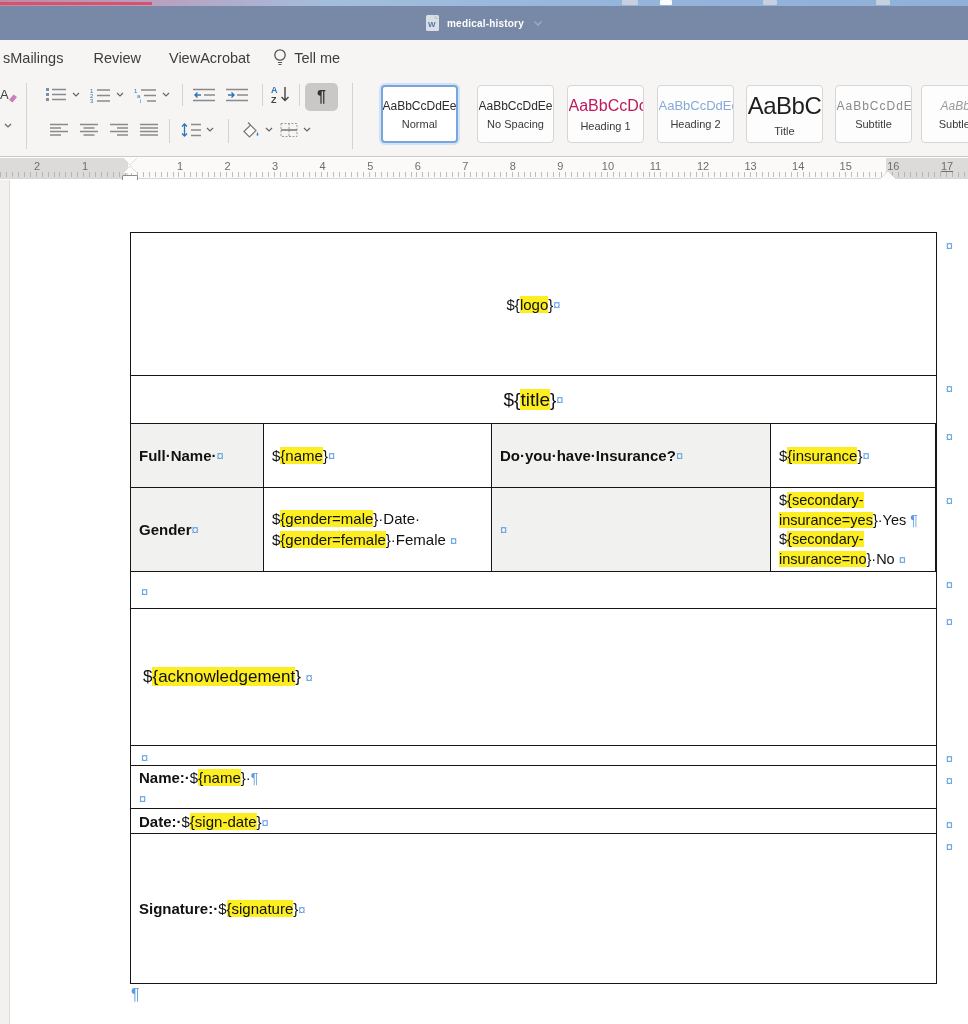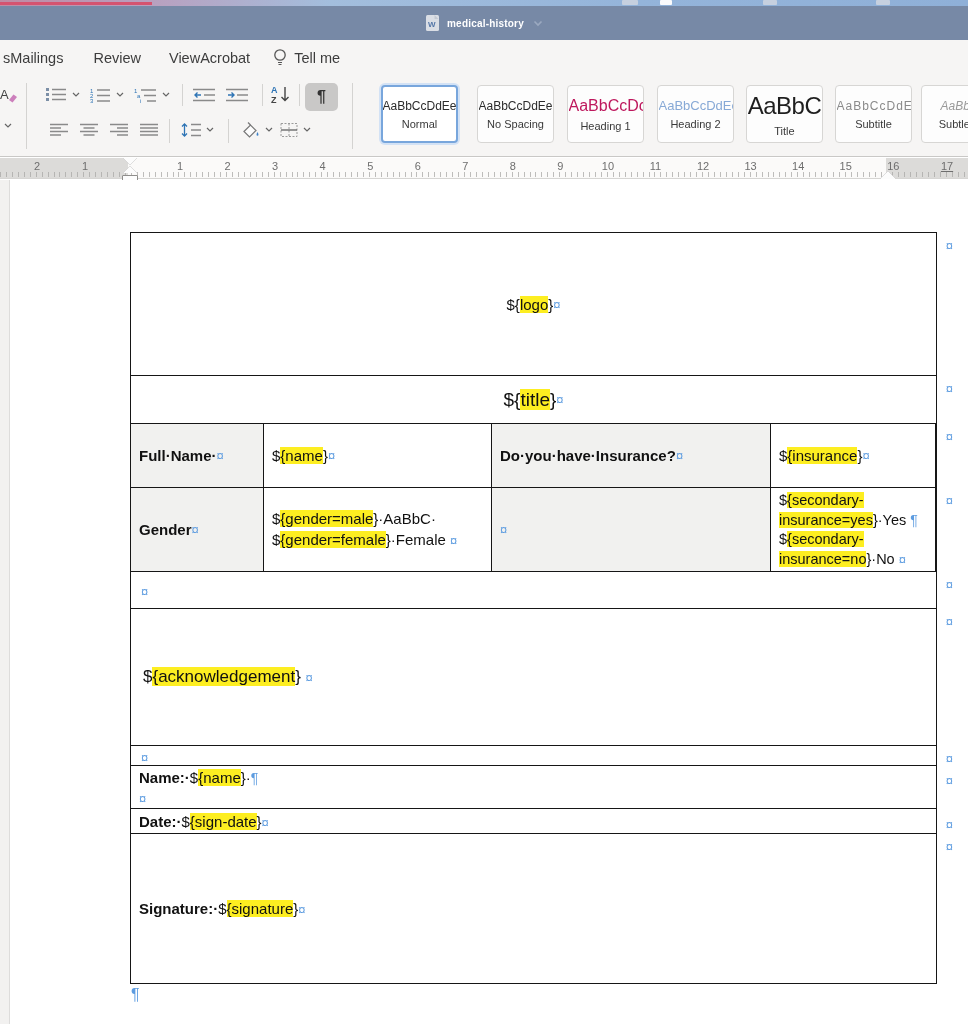--- a/index.html
+++ b/index.html
@@ -385,21 +385,21 @@
       </div>
 
       <div class="row r-gender cells">
         <div class="c w1 gray">
           <span class="b">Gender</span>
             <span class="m">¤</span>
         </div>
         <div class="c w2" style="line-height:21px;">
           <div>
             <span>
-              <span>$</span><span class="hl">{gender=male</span><span>}·AaBbC·</span>
+              <span>$</span><span class="hl">{gender=male</span><span>}·Date·</span>
             </span><br>
             <span>
               <span>$</span><span class="hl">{gender=female</span><span>}·Female</span>
             </span><span class="m">¤</span>
           </div>
         </div>
         <div class="c w3 gray">
             <span class="m">¤</span>
         </div>
         <div class="c w4 secword" style="align-items:flex-end;padding-left:8px;">

